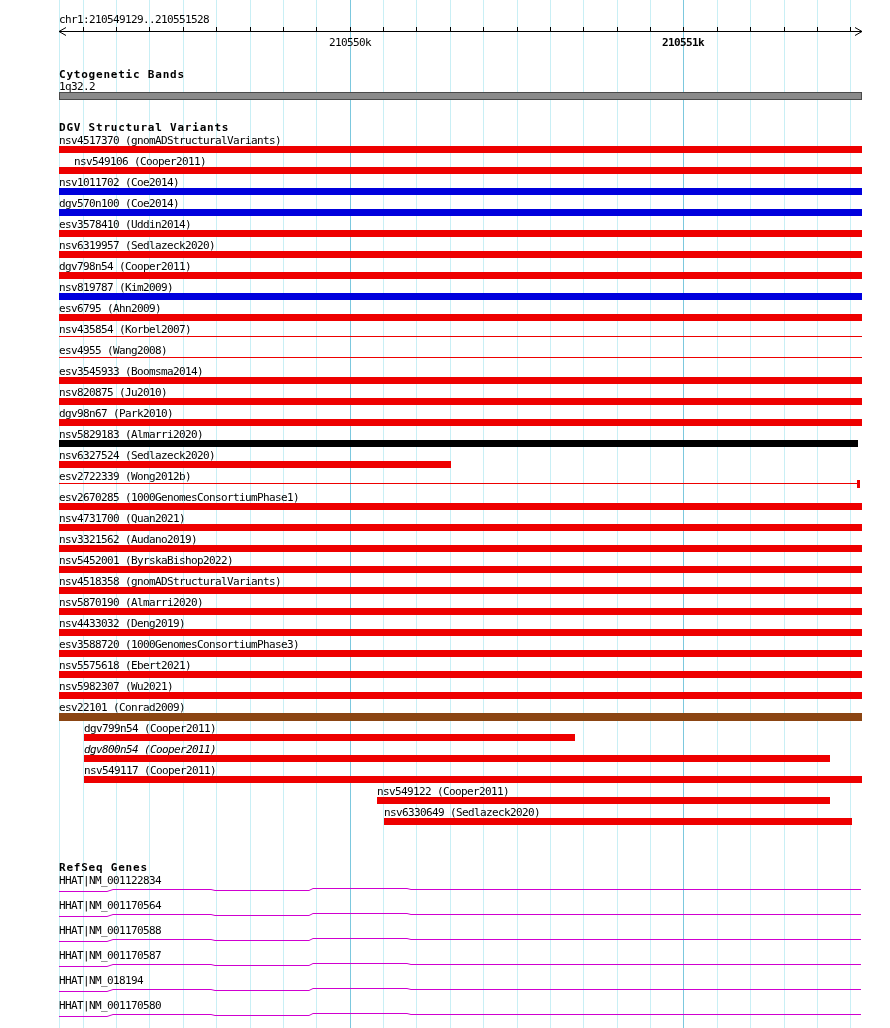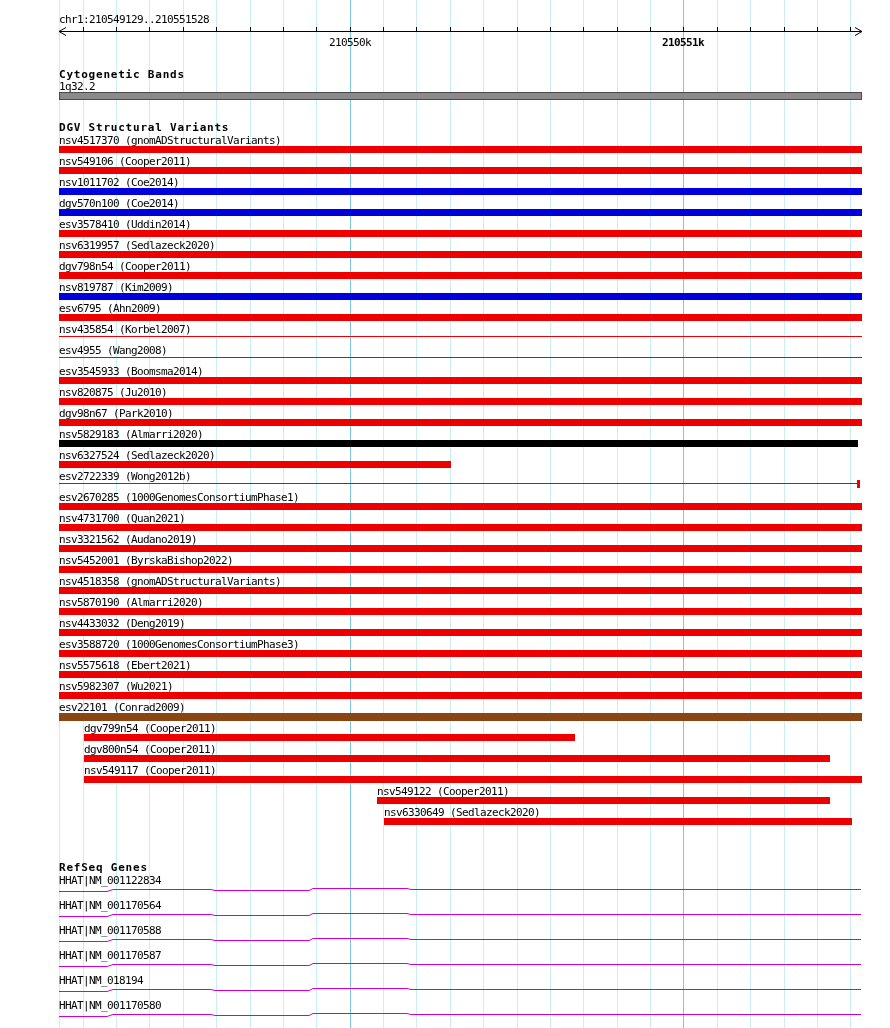--- a/index.html
+++ b/index.html
@@ -83,21 +83,21 @@
     </div>
 
   <div class="ttl" style="left:59px;top:68px;">Cytogenetic Bands</div>
   <div class="lbl" style="left:59px;top:80px;">1q32.2</div>
   <div class="bar" id="cytoband-bar" style="top: 92px; height: 6px; border: 1px solid rgb(74, 74, 74); left: 59px; width: 801px; background: rgb(138, 138, 138);"></div>
 
   <div class="ttl" style="left:59px;top:121px;">DGV Structural Variants</div>
   <div id="variants-layer">
       <div class="lbl" style="left: 59px; top: 134px;">nsv4517370 (gnomADStructuralVariants)</div>
       <div class="bar" style="left: 59px; top: 146px; width: 803px; height: 7px; background: rgb(238, 0, 0);"></div>
-      <div class="lbl" style="left: 59px; top: 155px;">nsv549106 (Cooper2011)</div>
+      <div class="lbl" style="left: 74px; top: 155px;">nsv549106 (Cooper2011)</div>
       <div class="bar" style="left: 59px; top: 167px; width: 803px; height: 7px; background: rgb(238, 0, 0);"></div>
       <div class="lbl" style="left: 59px; top: 176px;">nsv1011702 (Coe2014)</div>
       <div class="bar" style="left: 59px; top: 188px; width: 803px; height: 7px; background: rgb(0, 0, 221);"></div>
       <div class="lbl" style="left: 59px; top: 197px;">dgv570n100 (Coe2014)</div>
       <div class="bar" style="left: 59px; top: 209px; width: 803px; height: 7px; background: rgb(0, 0, 221);"></div>
       <div class="lbl" style="left: 59px; top: 218px;">esv3578410 (Uddin2014)</div>
       <div class="bar" style="left: 59px; top: 230px; width: 803px; height: 7px; background: rgb(238, 0, 0);"></div>
       <div class="lbl" style="left: 59px; top: 239px;">nsv6319957 (Sedlazeck2020)</div>
       <div class="bar" style="left: 59px; top: 251px; width: 803px; height: 7px; background: rgb(238, 0, 0);"></div>
       <div class="lbl" style="left: 59px; top: 260px;">dgv798n54 (Cooper2011)</div>
@@ -140,21 +140,21 @@
       <div class="lbl" style="left: 59px; top: 638px;">esv3588720 (1000GenomesConsortiumPhase3)</div>
       <div class="bar" style="left: 59px; top: 650px; width: 803px; height: 7px; background: rgb(238, 0, 0);"></div>
       <div class="lbl" style="left: 59px; top: 659px; text-align: center;">nsv5575618 (Ebert2021)</div>
       <div class="bar" style="left: 59px; top: 671px; width: 803px; height: 7px; background: rgb(238, 0, 0);"></div>
       <div class="lbl" style="left: 59px; top: 680px;">nsv5982307 (Wu2021)</div>
       <div class="bar" style="left: 59px; top: 692px; width: 803px; height: 7px; background: rgb(238, 0, 0);"></div>
       <div class="lbl" style="left: 59px; top: 701px;">esv22101 (Conrad2009)</div>
       <div class="bar" style="left: 59px; top: 713px; width: 803px; height: 8px; background: rgb(139, 69, 19);"></div>
       <div class="lbl" style="left: 84px; top: 722px;">dgv799n54 (Cooper2011)</div>
       <div class="bar" style="left: 84px; top: 734px; width: 491px; height: 7px; background: rgb(238, 0, 0);"></div>
-      <div class="lbl" style="left: 84px; top: 743px;">dgv800n54 (Cooper2011)</div>
+      <div class="lbl" style="left: 84px; top: 743px; font-style: italic;">dgv800n54 (Cooper2011)</div>
       <div class="bar" style="left: 84px; top: 755px; width: 746px; height: 7px; background: rgb(238, 0, 0);"></div>
       <div class="lbl" style="left: 84px; top: 764px;">nsv549117 (Cooper2011)</div>
       <div class="bar" style="left: 84px; top: 776px; width: 778px; height: 7px; background: rgb(238, 0, 0);"></div>
       <div class="lbl" style="left: 377px; top: 785px;">nsv549122 (Cooper2011)</div>
       <div class="bar" style="left: 377px; top: 797px; width: 453px; height: 7px; background: rgb(238, 0, 0);"></div>
       <div class="lbl" style="left: 384px; top: 806px;">nsv6330649 (Sedlazeck2020)</div>
       <div class="bar" style="left: 384px; top: 818px; width: 468px; height: 7px; background: rgb(238, 0, 0);"></div>
     </div>
 
   <div class="ttl" style="left:59px;top:861px;">RefSeq Genes</div>

